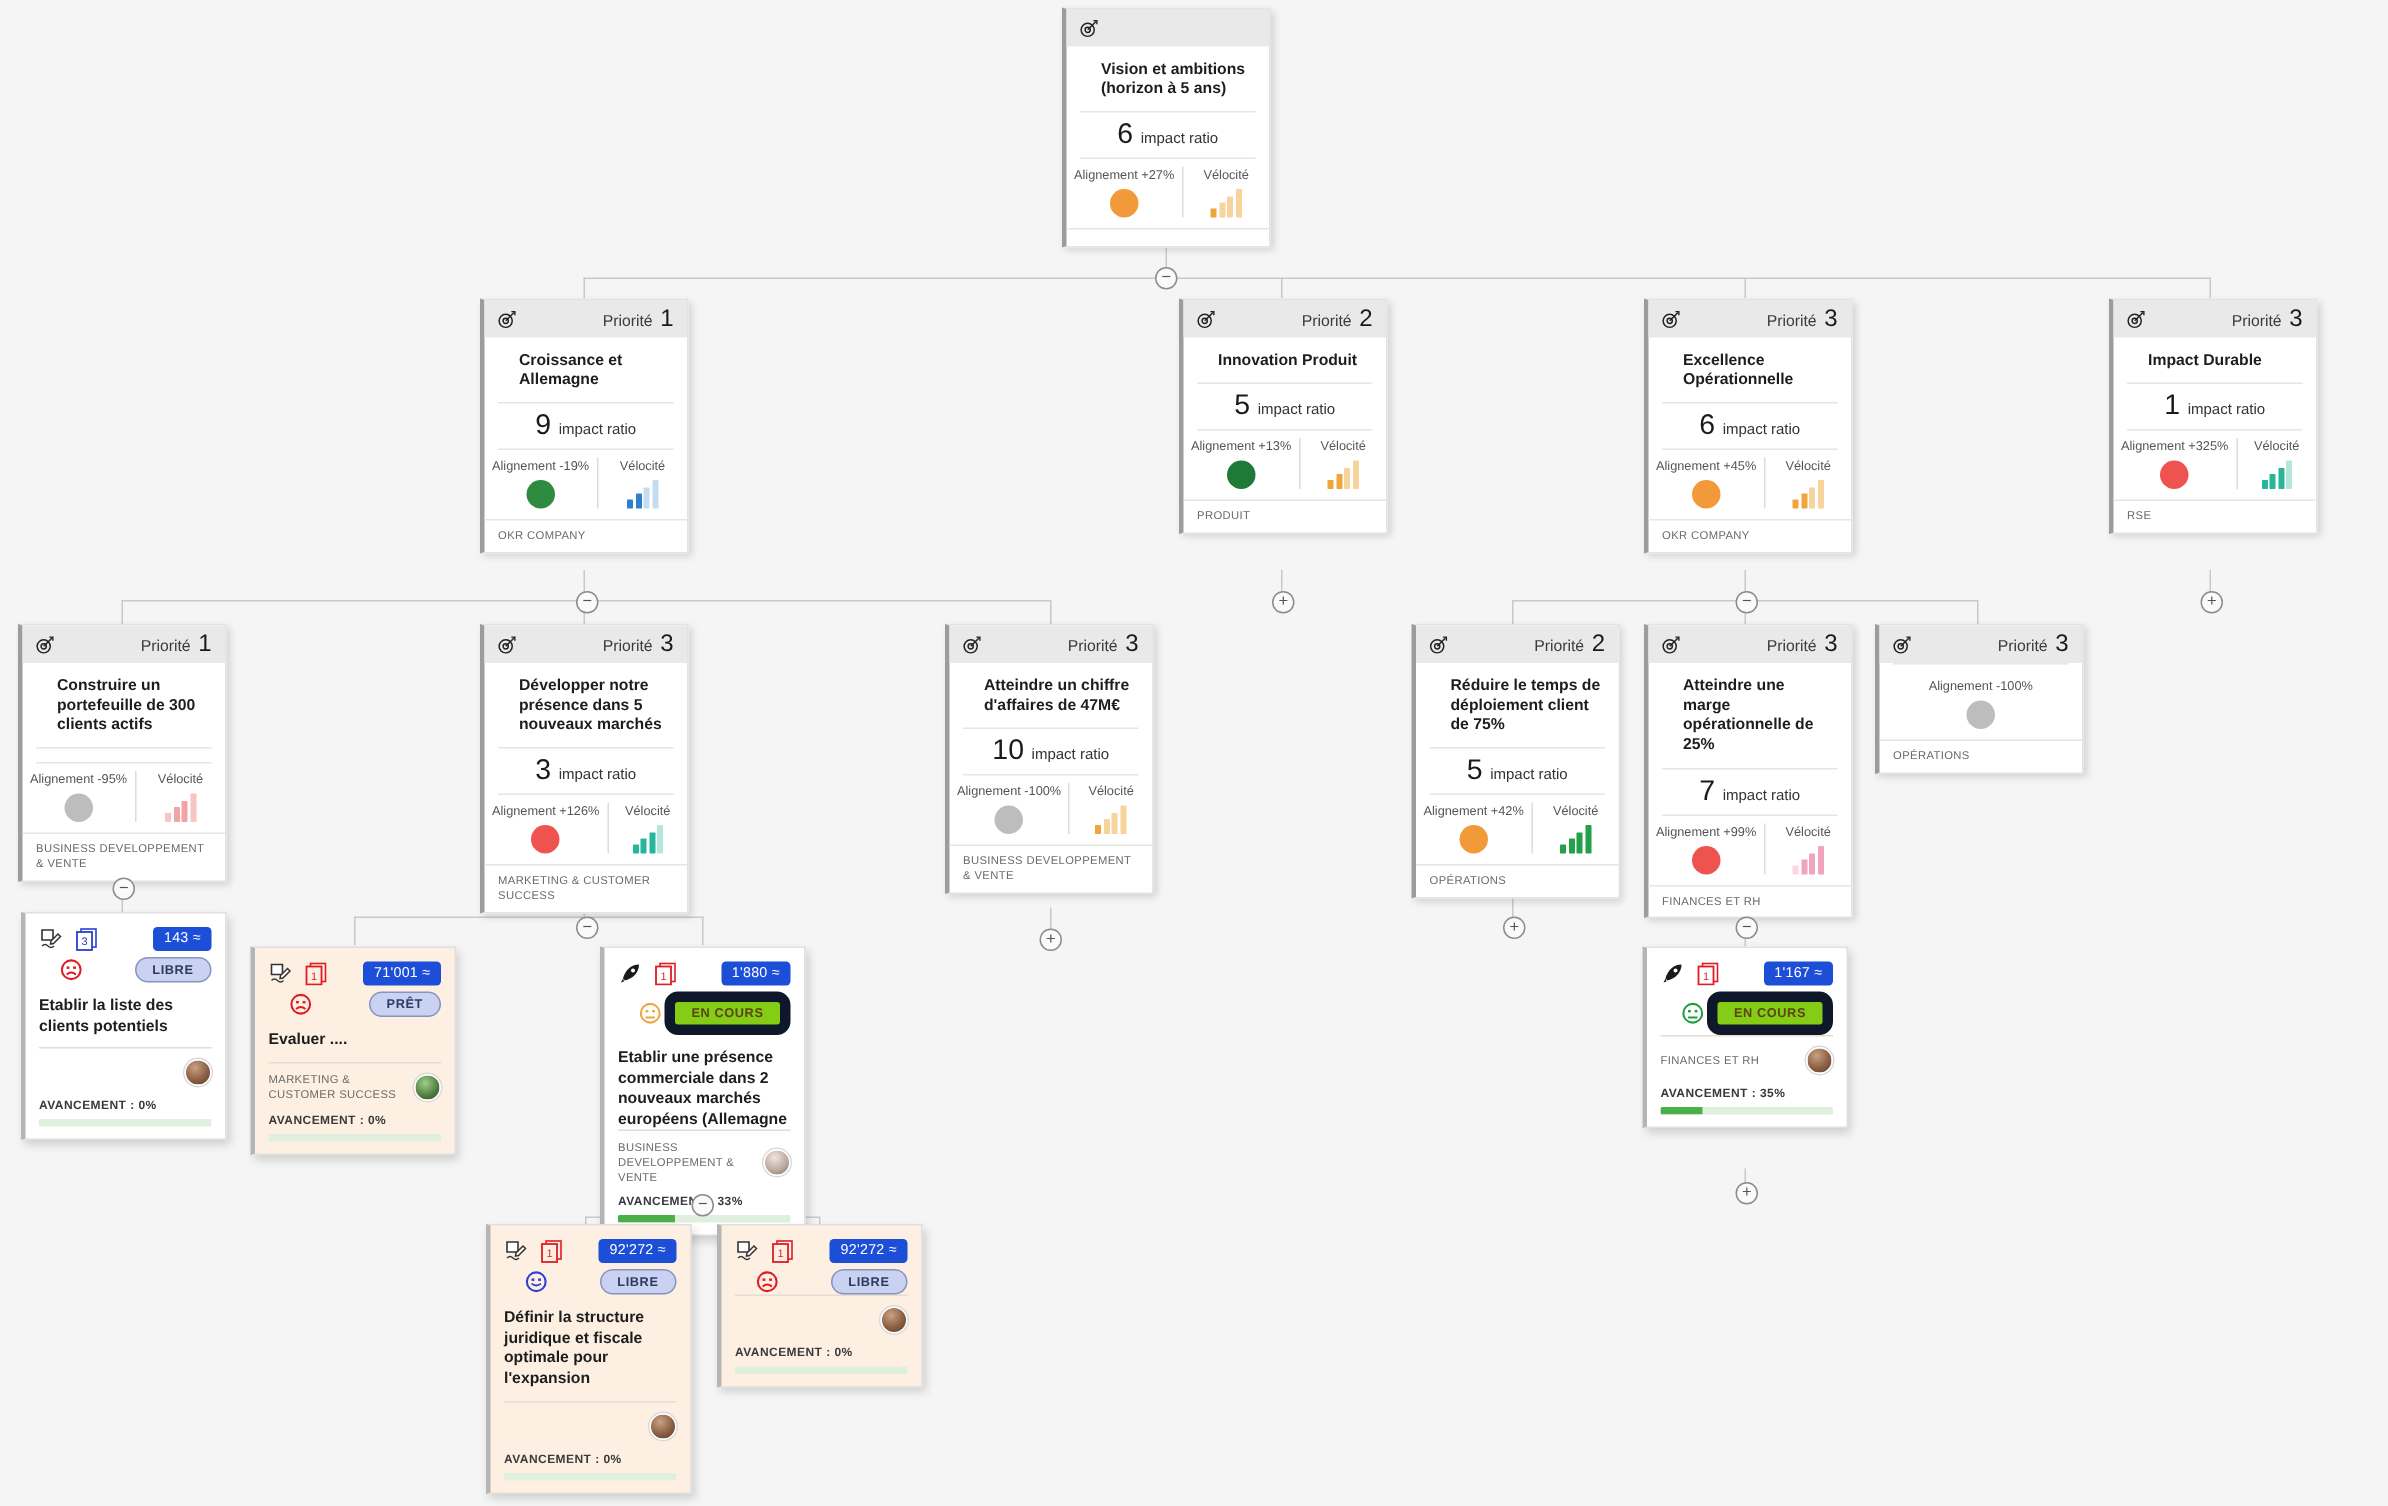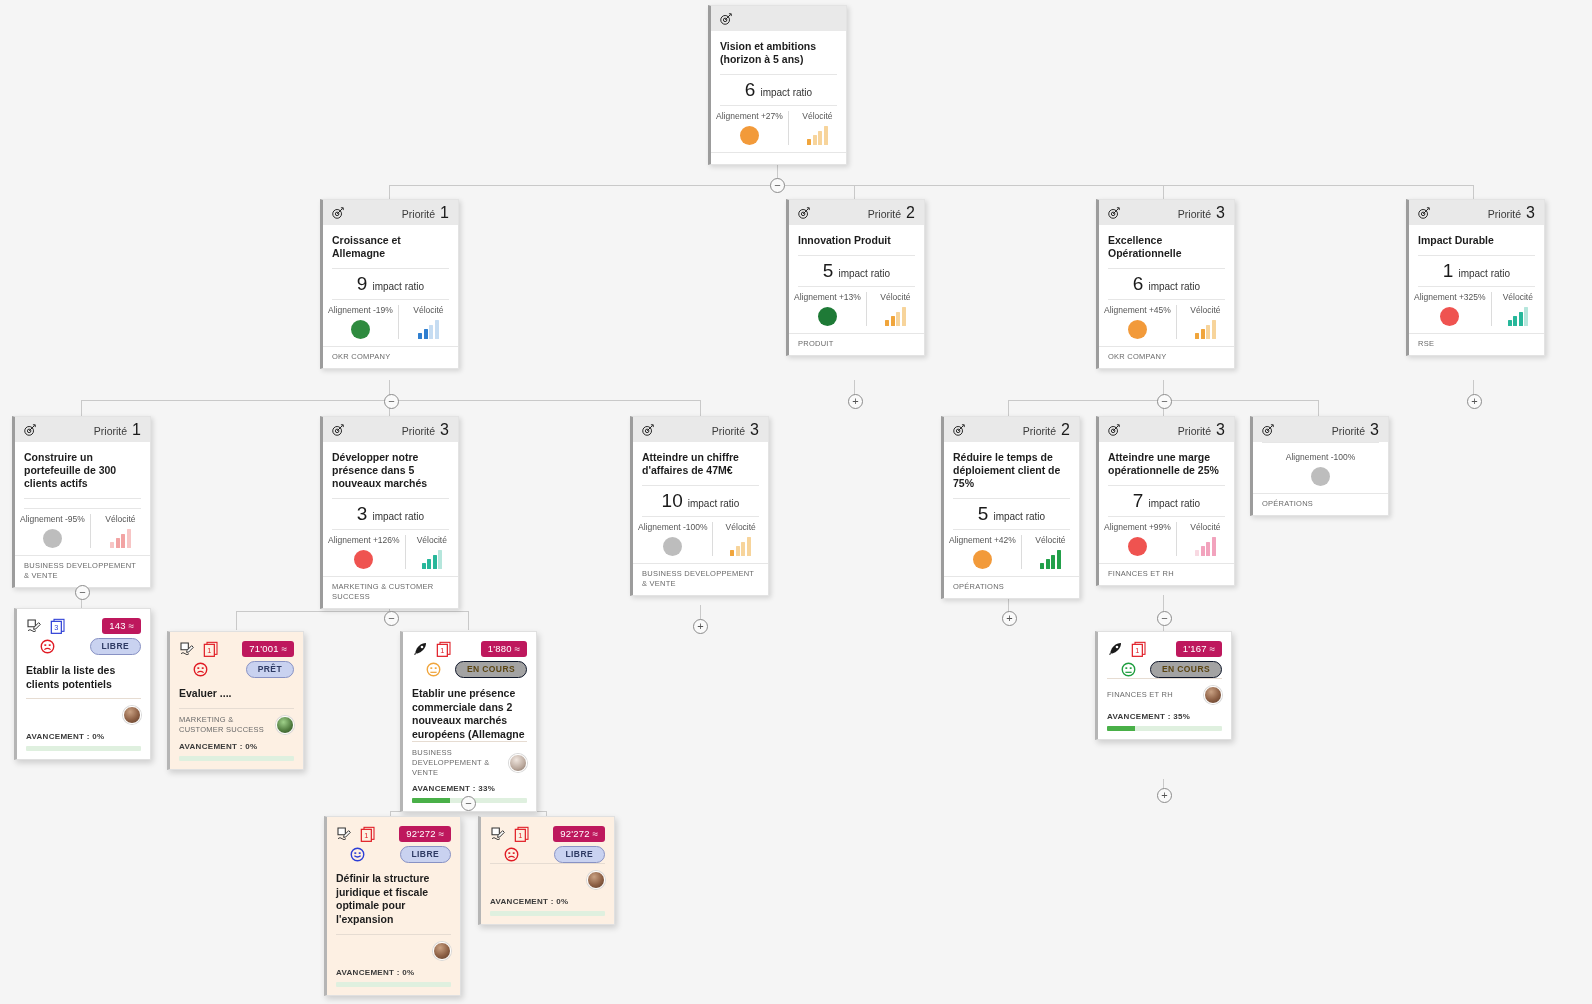--- a/index.html
+++ b/index.html
@@ -46,21 +46,21 @@
     display:flex;align-items:center;
     padding:0 9px 0 8px;
     box-sizing:border-box;
   }
   .target-icon{width:14px;height:14px;flex:0 0 auto;}
   .head-right{margin-left:auto;display:flex;align-items:baseline;gap:5px;}
   .head-right .lbl{font-size:10.5px;color:#3b3b3b;}
   .head-right .num{font-size:16px;color:#1a1a1a;font-weight:400;line-height:1;}
 
   .card-title{
-    padding:9px 10px 8px 9px;
+    padding:9px 10px 8px 23px;
     font-size:10.5px;line-height:1.25;
     font-weight:bold;color:#1d1d1d;
   }
   .sep{height:1px;background:#e6e6e6;margin:0 9px;}
 
   .ratio-row{
     padding:5px 9px 6px;
     display:flex;align-items:baseline;justify-content:center;gap:5px;
   }
   .ratio-row .rnum{font-size:19px;color:#1a1a1a;line-height:1;}
@@ -100,42 +100,42 @@
   }
   .task.cream{background:#fdf0e3;}
   .task-top{
     display:flex;align-items:center;
     padding:9px 9px 0 9px;
     gap:8px;
   }
   .t-ic{width:16px;height:16px;flex:0 0 auto;}
   .pill-num{
     margin-left:auto;
-    background:#be185d;color:#ffffff;
+    background:#1d4ed8;color:#ffffff;
     font-size:9.5px;
     border-radius:3px;
     padding:2px 7px 3px;
     white-space:nowrap;
     letter-spacing:.2px;
   }
   .task-row2{
     display:flex;align-items:center;
     padding:4px 9px 0 9px;
   }
   .smiley{width:15px;height:15px;margin-left:14px;}
   .status{
     margin-left:auto;
     font-size:8.5px;font-weight:bold;letter-spacing:.4px;
     border-radius:9px;
     padding:2px 11px 3px;
     box-sizing:border-box;
   }
   .status.libre{background:#c9d2f0;border:1px solid #8892c4;color:#2e3a63;}
   .status.pret{background:#c9d2f0;border:1px solid #8892c4;color:#2e3a63;}
-  .status.encours{background:#a3a3a3;border:1px solid #0f172a;color:#5b4512;}
+  .status.encours{background:#84cc16;border:7px solid #0f172a;color:#5b4512;}
   .task-title{
     padding:9px 9px 7px 9px;
     font-size:10.5px;line-height:1.3;font-weight:bold;color:#1d1d1d;
     overflow:hidden;
   }
   .task-sep{height:1px;background:#e6dcd2;margin:0 9px;}
   .task-mid{
     display:flex;align-items:center;
     padding:6px 9px 4px 9px;
     min-height:20px;

